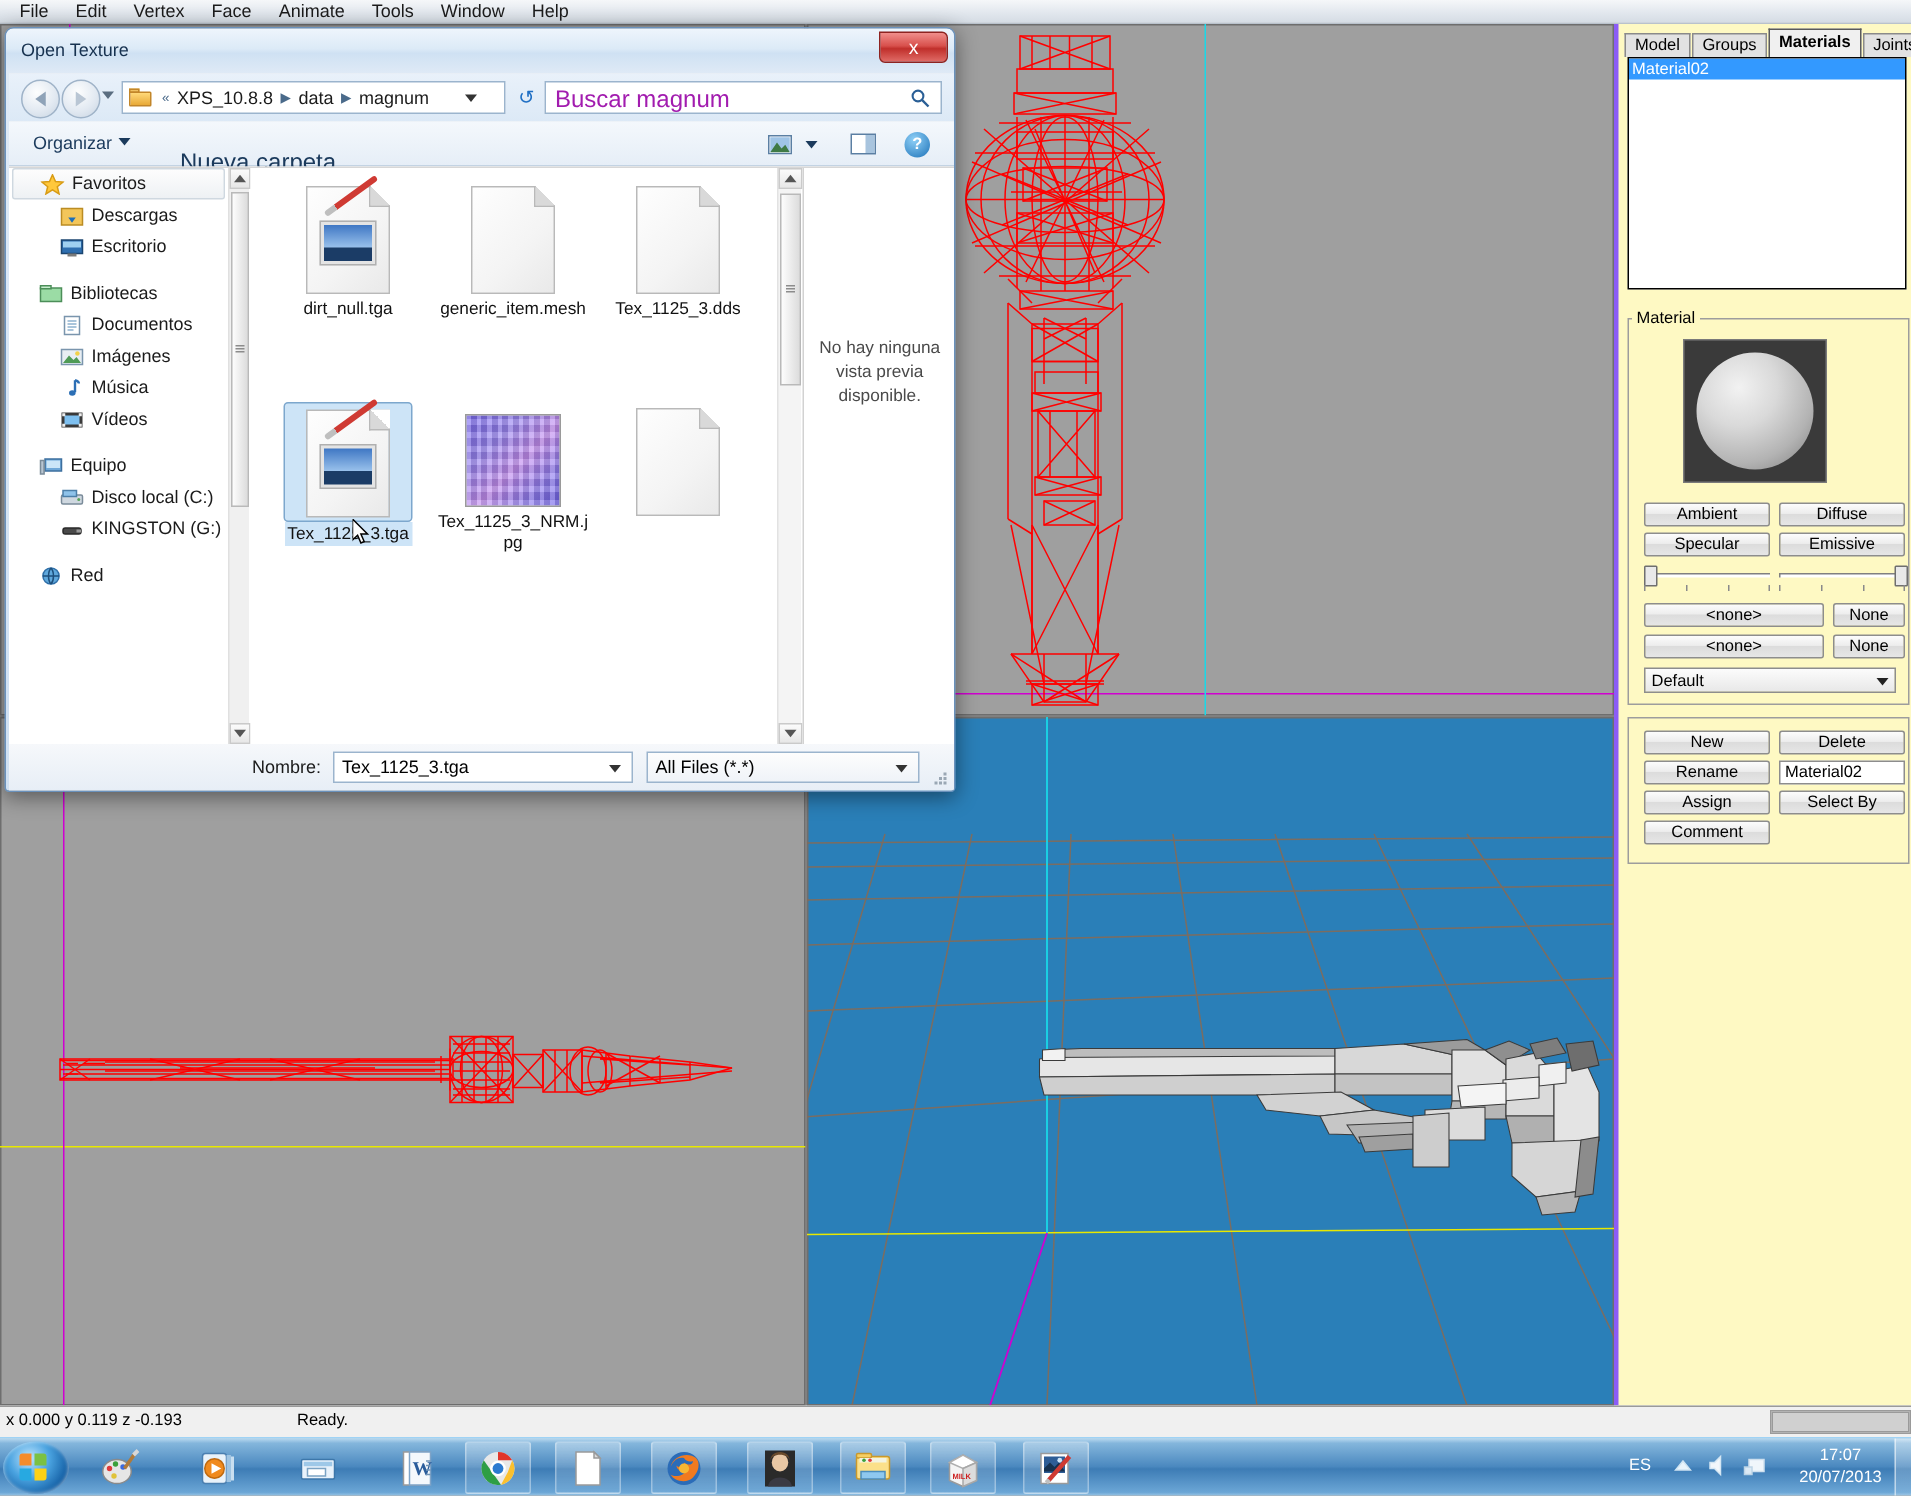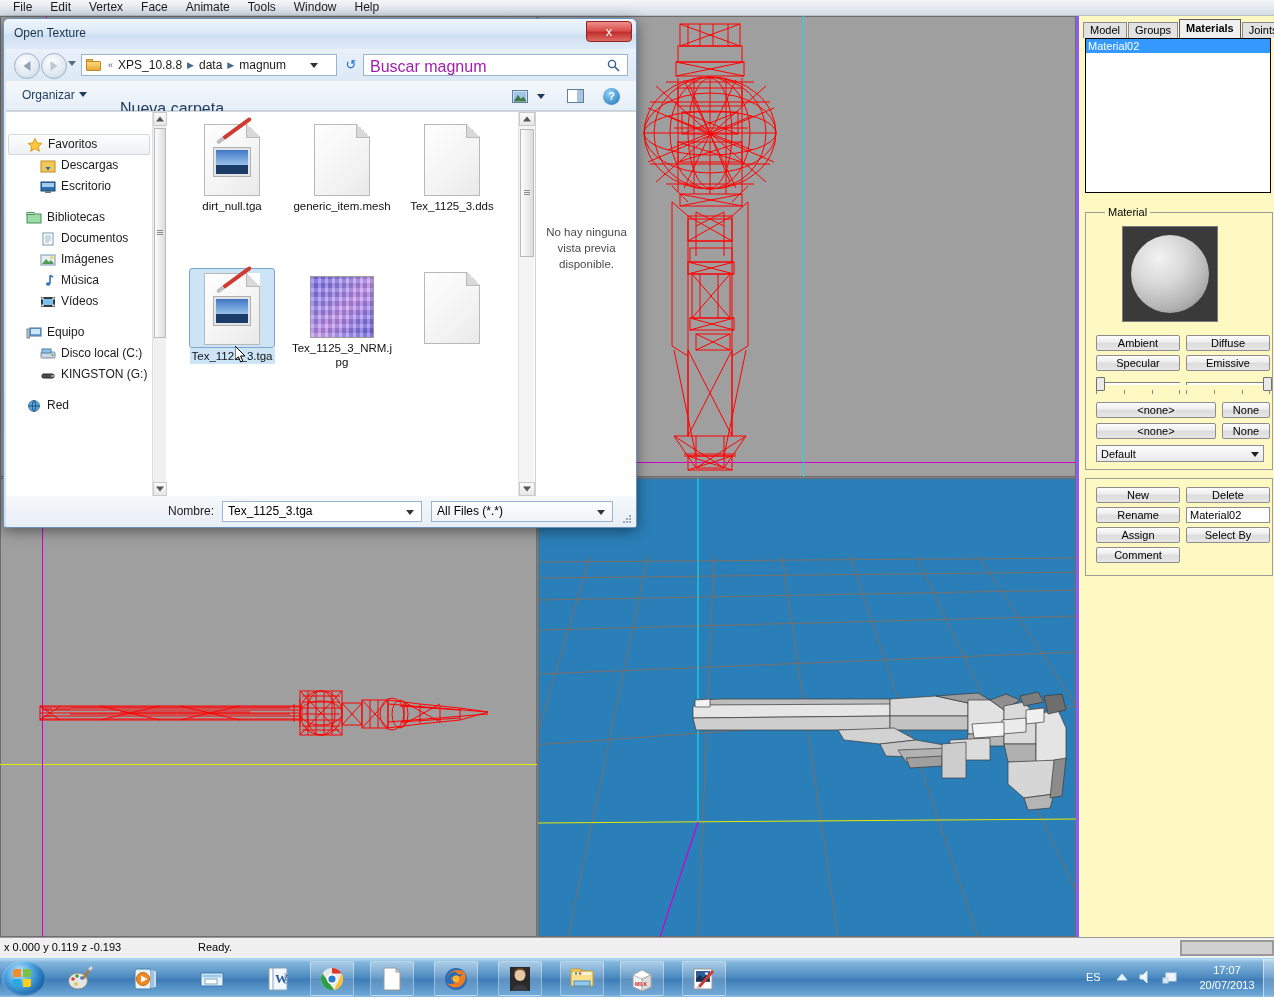--- a/index.html
+++ b/index.html
@@ -36,21 +36,21 @@
   .tab{height:15px;line-height:15px;padding:0 6px;font-size:11px;background:#e2e2e2;
     border:1px solid #8a8a8a;border-bottom:none;margin-right:1px;color:#000;cursor:default;}
   .tab.active{height:18px;line-height:17px;background:#f0f0f0;border-color:#5a5a5a;font-weight:bold;position:relative;z-index:2;}
 
   .listbox{position:absolute;left:6px;top:22px;width:186px;height:155px;background:#fff;
     border:1px solid #000;box-sizing:border-box;overflow:hidden;}
   .listrow{height:14px;line-height:14px;font-size:11px;padding-left:2px;}
   .listrow.sel{background:#3399ff;color:#fff;}
 
   fieldset.group{position:absolute;margin:0;padding:0;border:1px solid #9d9d9d;background:transparent;}
-  fieldset.group legend{font-size:11px;padding:0 3px;margin-left:19px;color:#000;}
+  fieldset.group legend{font-size:11px;padding:0 3px;margin-left:2px;color:#000;}
   #grp-material{left:6px;top:190px;width:186px;height:262px;}
   #grp-buttons{left:6px;top:462px;width:186px;height:96px;}
 
   .sphere-box{position:absolute;left:36px;top:8px;width:96px;height:96px;background:#3a3a3a;border:1px solid #7a7a7a;box-sizing:border-box;}
   .sphere{position:absolute;left:8px;top:8px;width:78px;height:78px;border-radius:50%;
     background:radial-gradient(circle at 36% 30%, #f2f2f2 0%, #d9d9d9 35%, #b3b3b3 68%, #8f8f8f 88%, #6d6d6d 100%);}
 
   button.win{font-family:"Liberation Sans",sans-serif;font-size:11px;color:#000;
     background:linear-gradient(to bottom,#fcfcfc 0%,#ededed 45%,#dcdcdc 50%,#e6e6e6 100%);
     border:1px solid #8d8d8d;border-radius:2px;padding:0;height:16px;cursor:default;}
@@ -138,21 +138,21 @@
   #organizar .ar{display:inline-block;margin-left:4px;border-left:4px solid transparent;border-right:4px solid transparent;border-top:5px solid #1b3a5c;vertical-align:2px;}
   #nuevacarpeta{position:absolute;left:114px;top:7px;font-size:16px;color:#1b3a5c;margin-top:12px;}
   #view-ico{position:absolute;left:506px;top:9px;width:16px;height:13px;}
   #view-arrow{position:absolute;left:531px;top:13px;border-left:4px solid transparent;border-right:4px solid transparent;border-top:5px solid #1b3a5c;}
   #pane-ico{position:absolute;left:561px;top:8px;width:17px;height:14px;border:1px solid #5b7fa3;box-sizing:border-box;background:#fff;}
   #pane-ico i{position:absolute;right:0;top:0;bottom:0;width:6px;background:#a8c4de;display:block;}
   #help-ico{position:absolute;left:597px;top:7px;width:17px;height:17px;border-radius:50%;
     background:radial-gradient(circle at 38% 30%,#8fd0f7,#1d72b8);color:#fff;font-size:11px;font-weight:bold;text-align:center;line-height:17px;}
 
   #content{position:absolute;left:0;top:62px;width:630px;height:385px;background:#fff;border-top:1px solid #d7d7d7;box-sizing:border-box;}
-  #navpane{position:absolute;left:0;top:0;width:146px;height:384px;background:#fff;overflow:hidden;margin-top:22px;}
+  #navpane{position:absolute;left:0;top:0;width:146px;height:384px;background:#fff;overflow:hidden;}
   .np-item{height:21px;line-height:21px;font-size:12px;display:flex;align-items:center;padding-left:20px;color:#1b1b1b;cursor:default;white-space:nowrap;}
   .np-item.child{padding-left:34px;}
   .np-item.sel{background:linear-gradient(to bottom,#fdfdfd,#eef1f4);border:1px solid #cfd8e0;border-radius:2px;margin:0 2px;height:19px;line-height:19px;padding-left:18px;}
   .np-ico{width:16px;height:14px;margin-right:5px;flex:none;position:relative;}
   .np-gap{height:10px;}
   #np-scroll{position:absolute;left:146px;top:0;width:14px;height:384px;background:#f0f0f0;border-left:1px solid #e0e0e0;box-sizing:border-box;}
   .sb-arrow{position:absolute;left:0;width:14px;height:14px;background:linear-gradient(to bottom,#fbfbfb,#e7e7e7);border:1px solid #cacaca;box-sizing:border-box;}
   .sb-arrow .tri{position:absolute;left:50%;top:50%;transform:translate(-50%,-50%);width:0;height:0;border-left:4px solid transparent;border-right:4px solid transparent;}
   .sb-thumb{position:absolute;left:1px;width:12px;background:linear-gradient(to right,#fdfdfd,#dcdcdc);border:1px solid #b9b9b9;box-sizing:border-box;}
   .sb-grip{position:absolute;left:50%;top:50%;transform:translate(-50%,-50%);width:6px;height:6px;}

